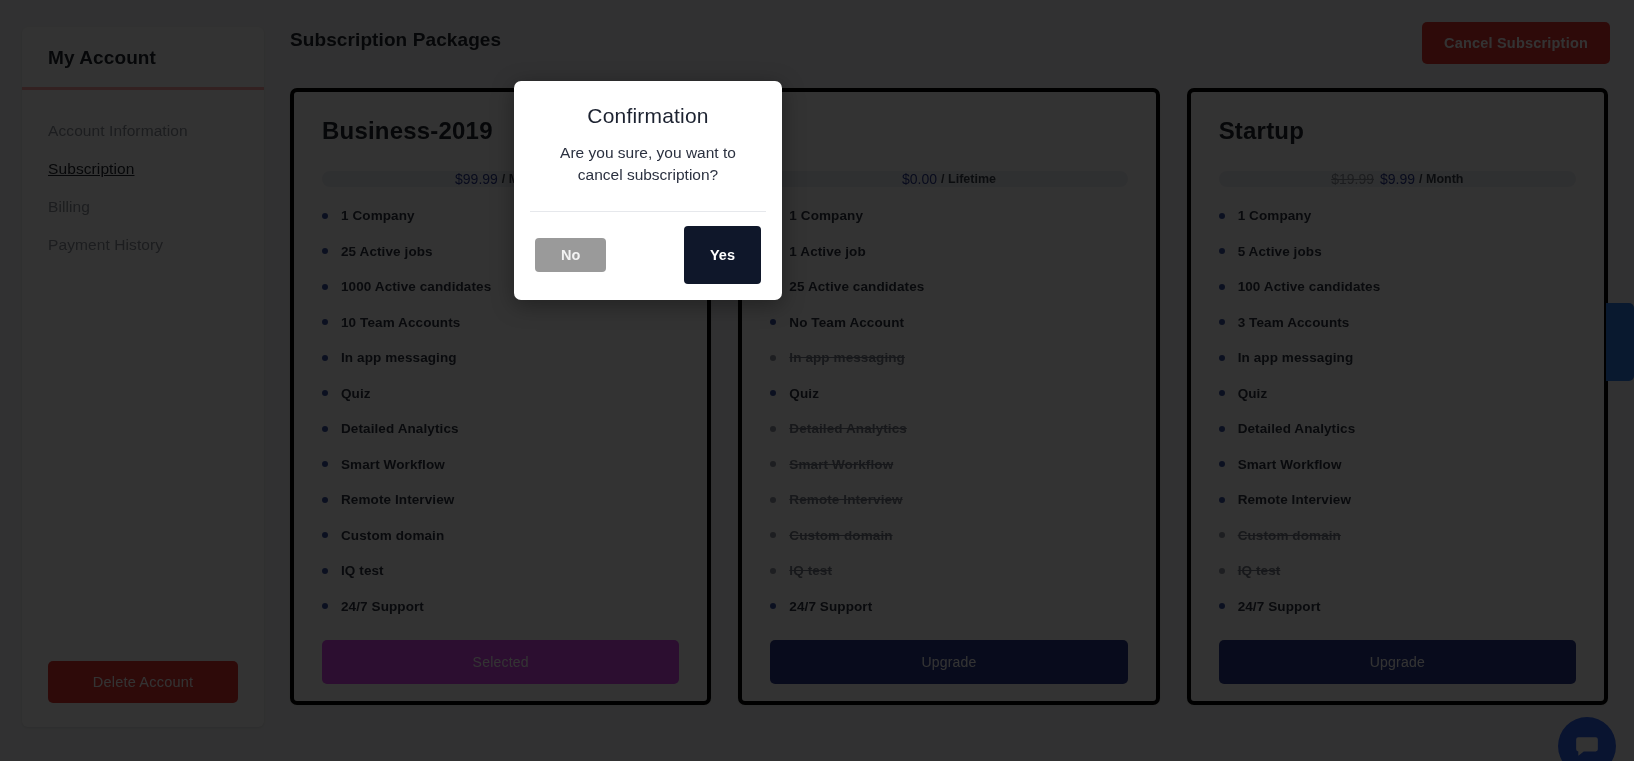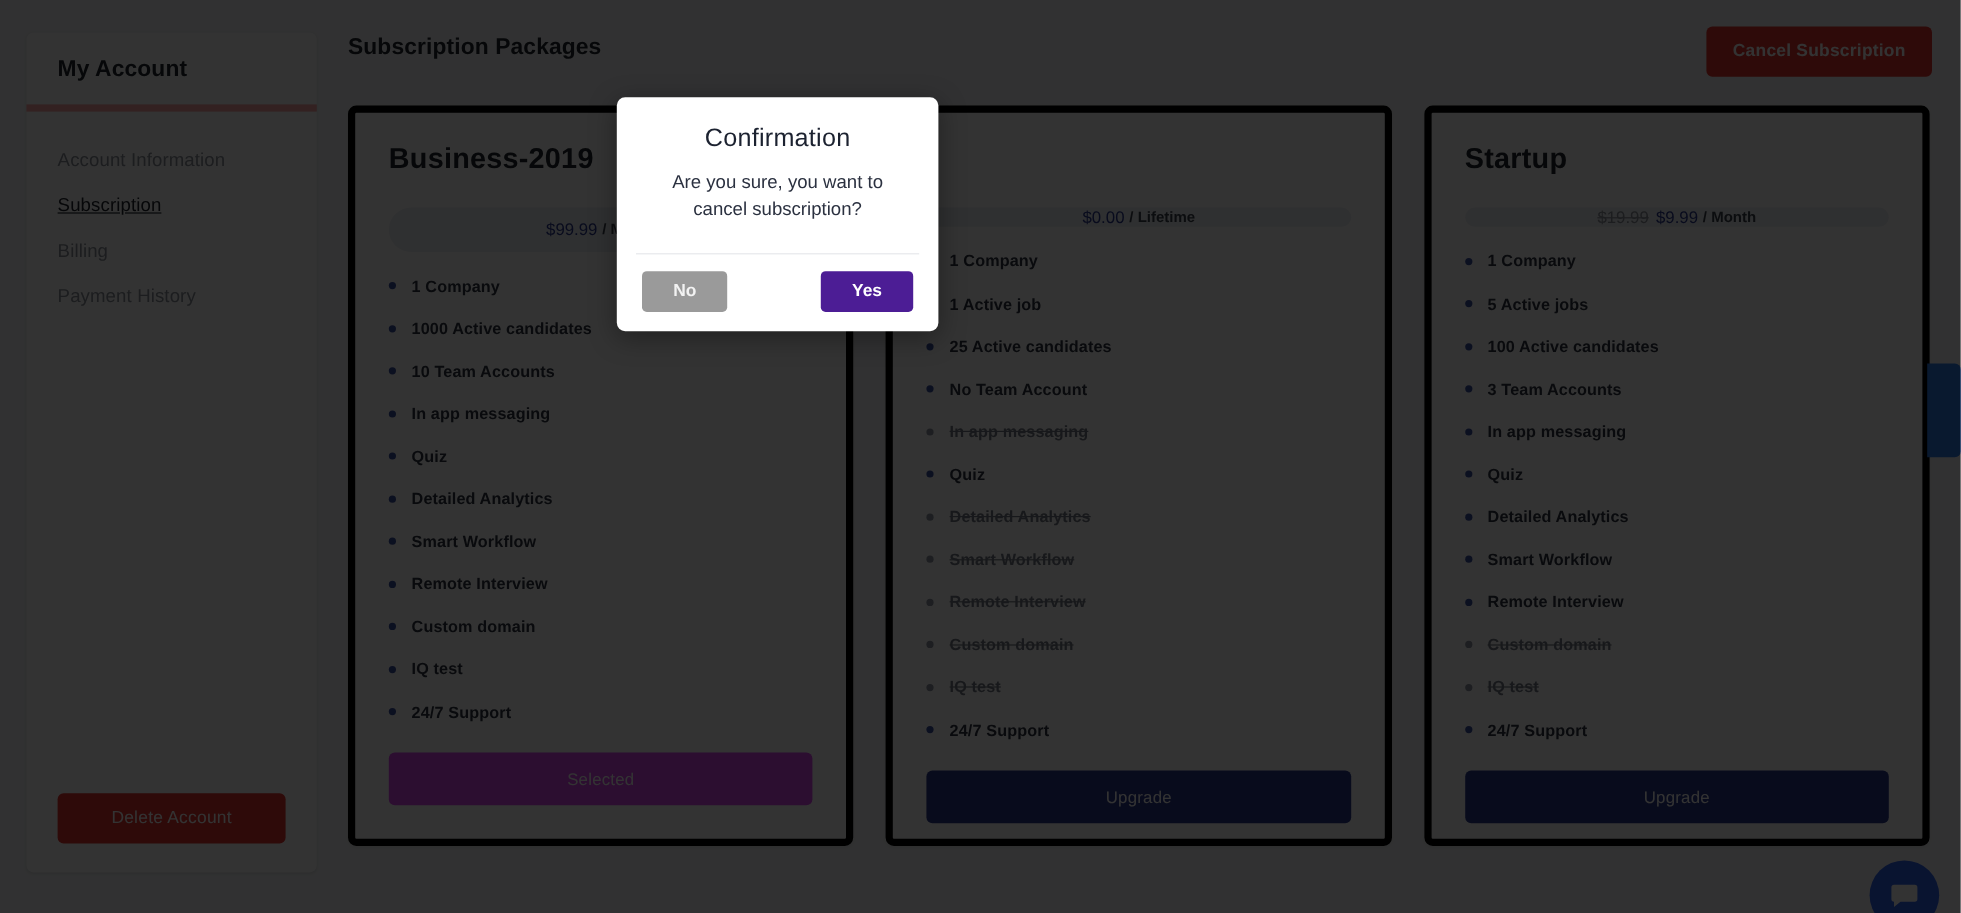--- a/index.html
+++ b/index.html
@@ -36,21 +36,21 @@
     margin: 27px 0 34px 22px;
     background: #ffffff;
     border-radius: 6px;
     box-shadow: 0 1px 3px rgba(0,0,0,0.10);
     display: flex;
     flex-direction: column;
     height: 700px;
   }
   .sidebar-header {
     padding: 20px 0 18px 26px;
-    border-bottom: 6px solid #fca5a5;
+    border-bottom: 3px solid #fca5a5;
   }
   .sidebar-title {
     font-size: 19px;
     font-weight: 700;
     color: #22272e;
     letter-spacing: .1px;
   }
   .sidebar-nav {
     padding: 22px 0 0 0;
     flex: 1;
@@ -119,21 +119,21 @@
 
   .cards {
     display: flex;
     gap: 27px;
     margin-top: 19px;
   }
   .card {
     flex: 1;
     background: #ffffff;
     border-radius: 7px;
-    border: 6px solid #000000;
+    border: 4px solid #000000;
     box-shadow: 0 1px 3px rgba(0,0,0,0.06);
     padding: 25px 28px 28px 28px;
     display: flex;
     flex-direction: column;
     min-width: 0;
     height: 617px;
   }
   .card-title {
     font-size: 24px;
     font-weight: 700;
@@ -290,28 +290,28 @@
     border: none;
     border-radius: 4px;
     font-size: 14.5px;
     font-family: inherit;
     font-weight: 600;
     padding: 9px 26px;
     cursor: pointer;
     text-align: center;
   }
   .btn-yes {
-    background: #4c1d95;
+    background: #0f172a;
     color: #ffffff;
     border: none;
     border-radius: 4px;
     font-size: 14.5px;
     font-family: inherit;
     font-weight: 600;
-    padding: 9px 26px;
+    padding: 21px 26px;
     cursor: pointer;
   }
 </style>
 </head>
 <body>
 
 <div id="page-root">
 
   <aside class="sidebar">
     <div class="sidebar-header">
@@ -341,20 +341,24 @@
             <span class="price-now">$99.99</span>
             <span class="price-period">/ Month</span>
           </div>
           <ul class="features">
             <li class="feature">
               <span class="dot"></span>
               <span class="label">1 Company</span>
             </li>
             <li class="feature">
               <span class="dot"></span>
+              <span class="label">25 Active jobs</span>
+            </li>
+            <li class="feature">
+              <span class="dot"></span>
               <span class="label">1000 Active candidates</span>
             </li>
             <li class="feature">
               <span class="dot"></span>
               <span class="label">10 Team Accounts</span>
             </li>
             <li class="feature">
               <span class="dot"></span>
               <span class="label">In app messaging</span>
             </li>

